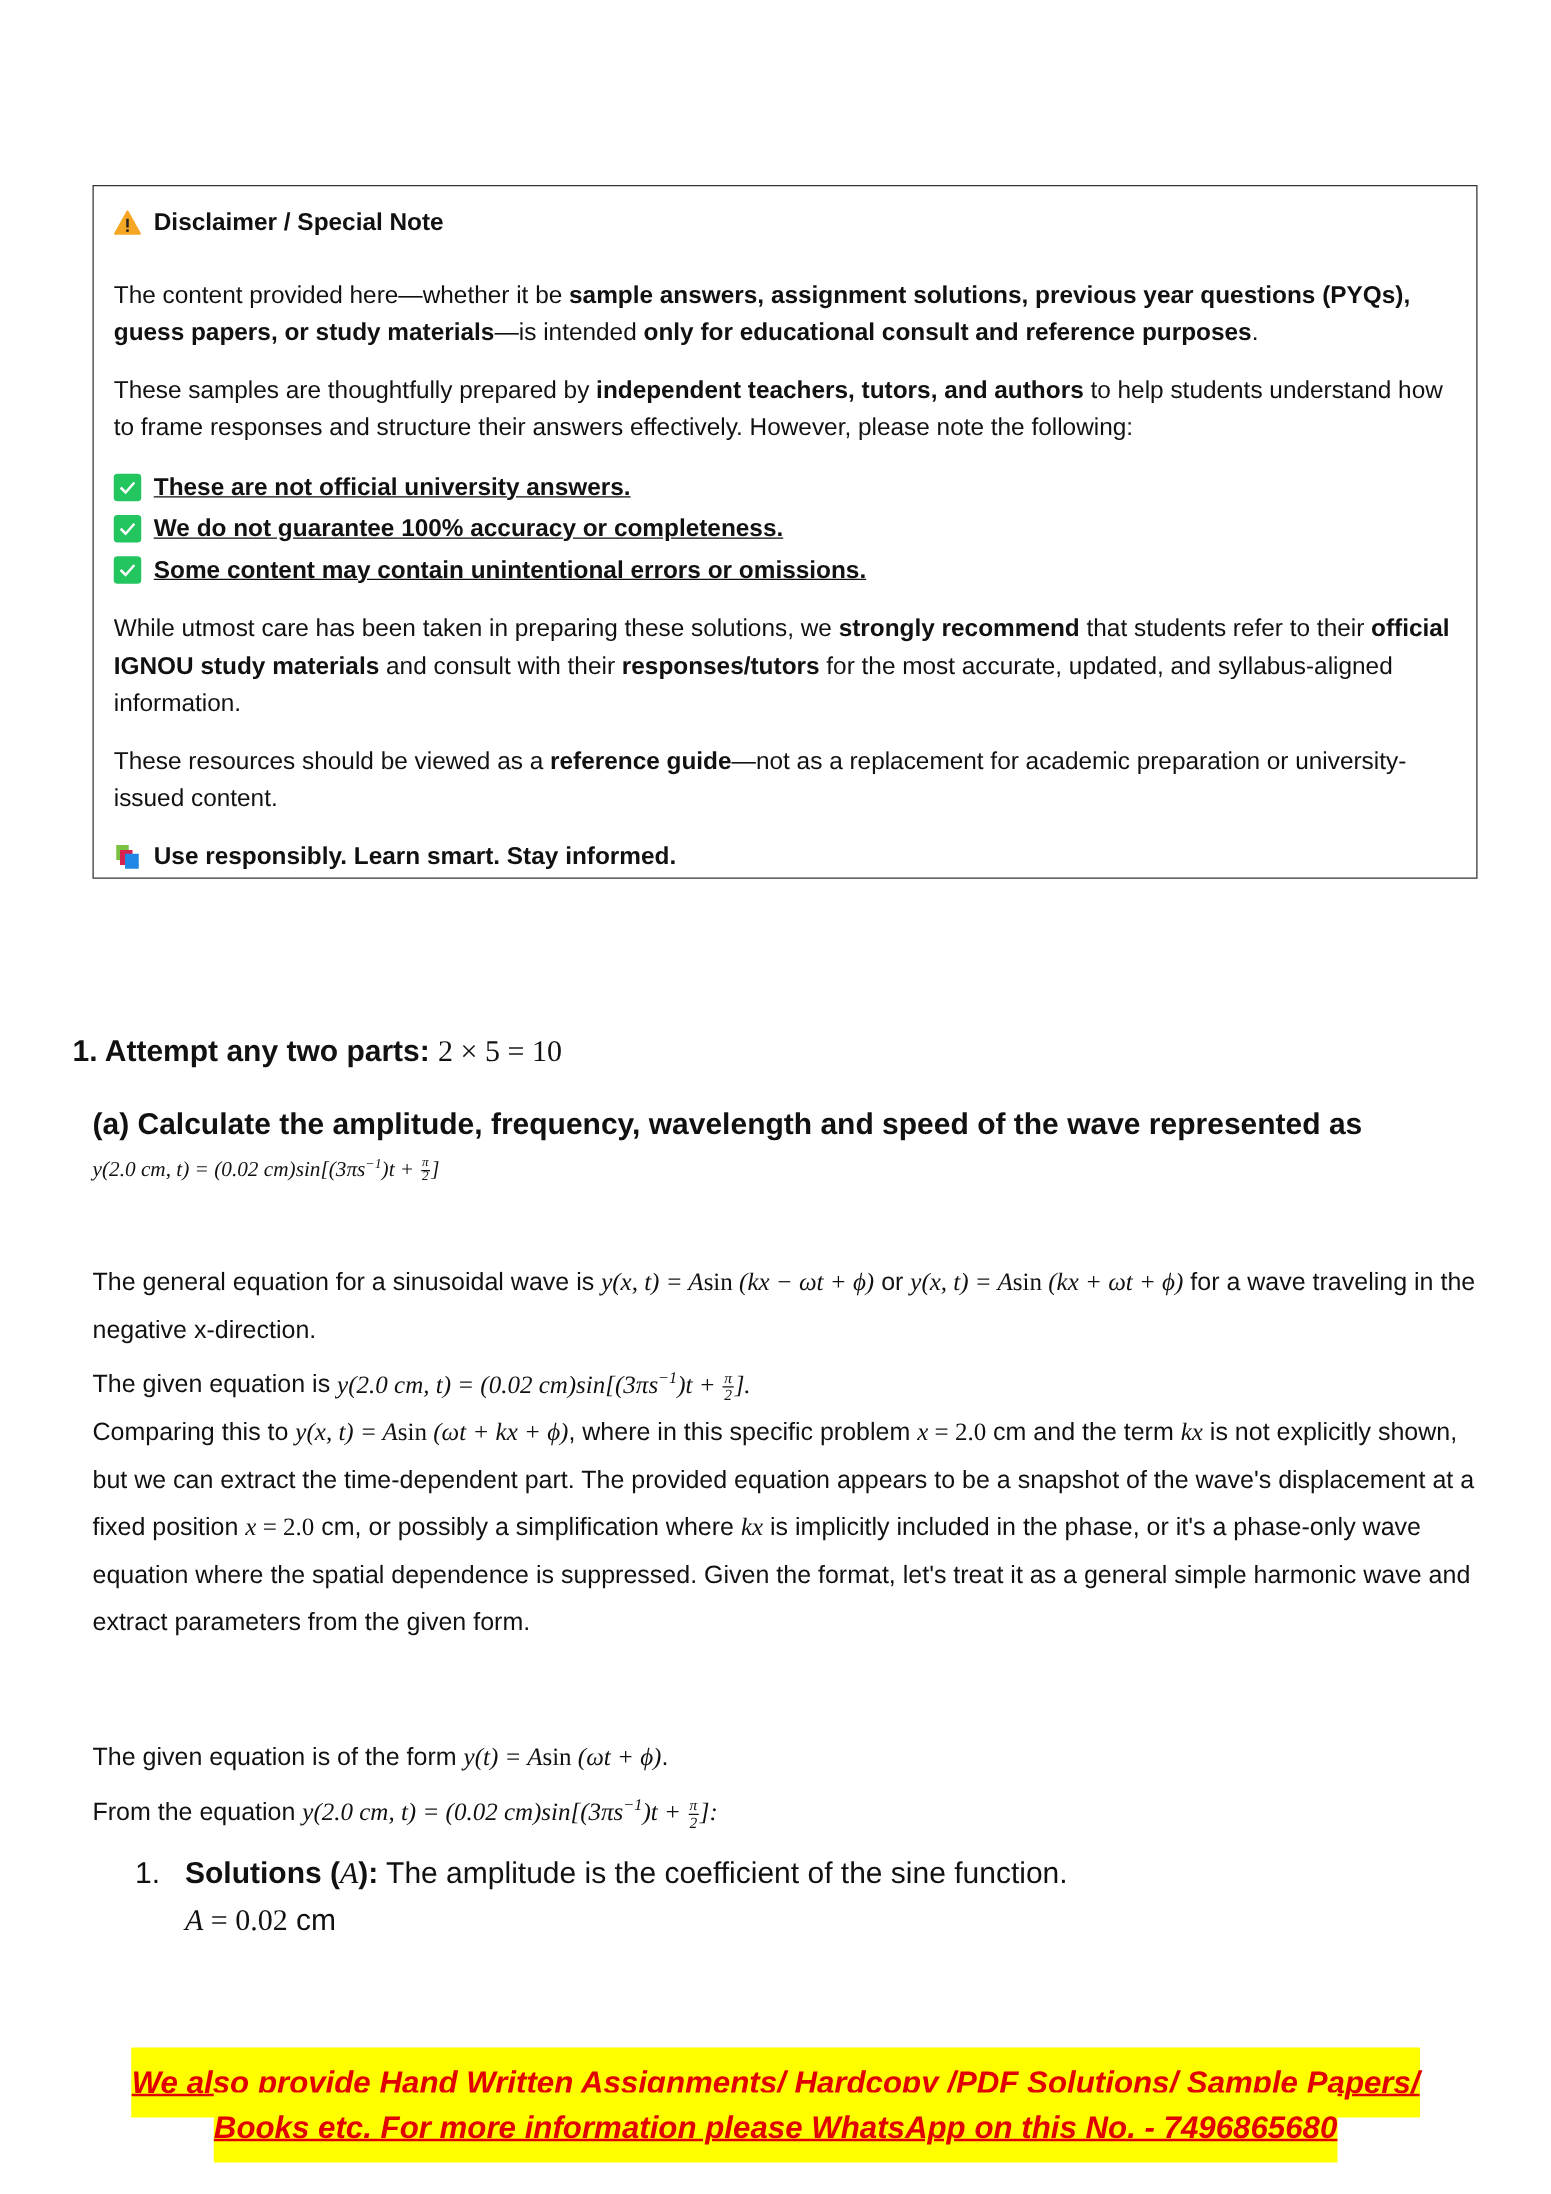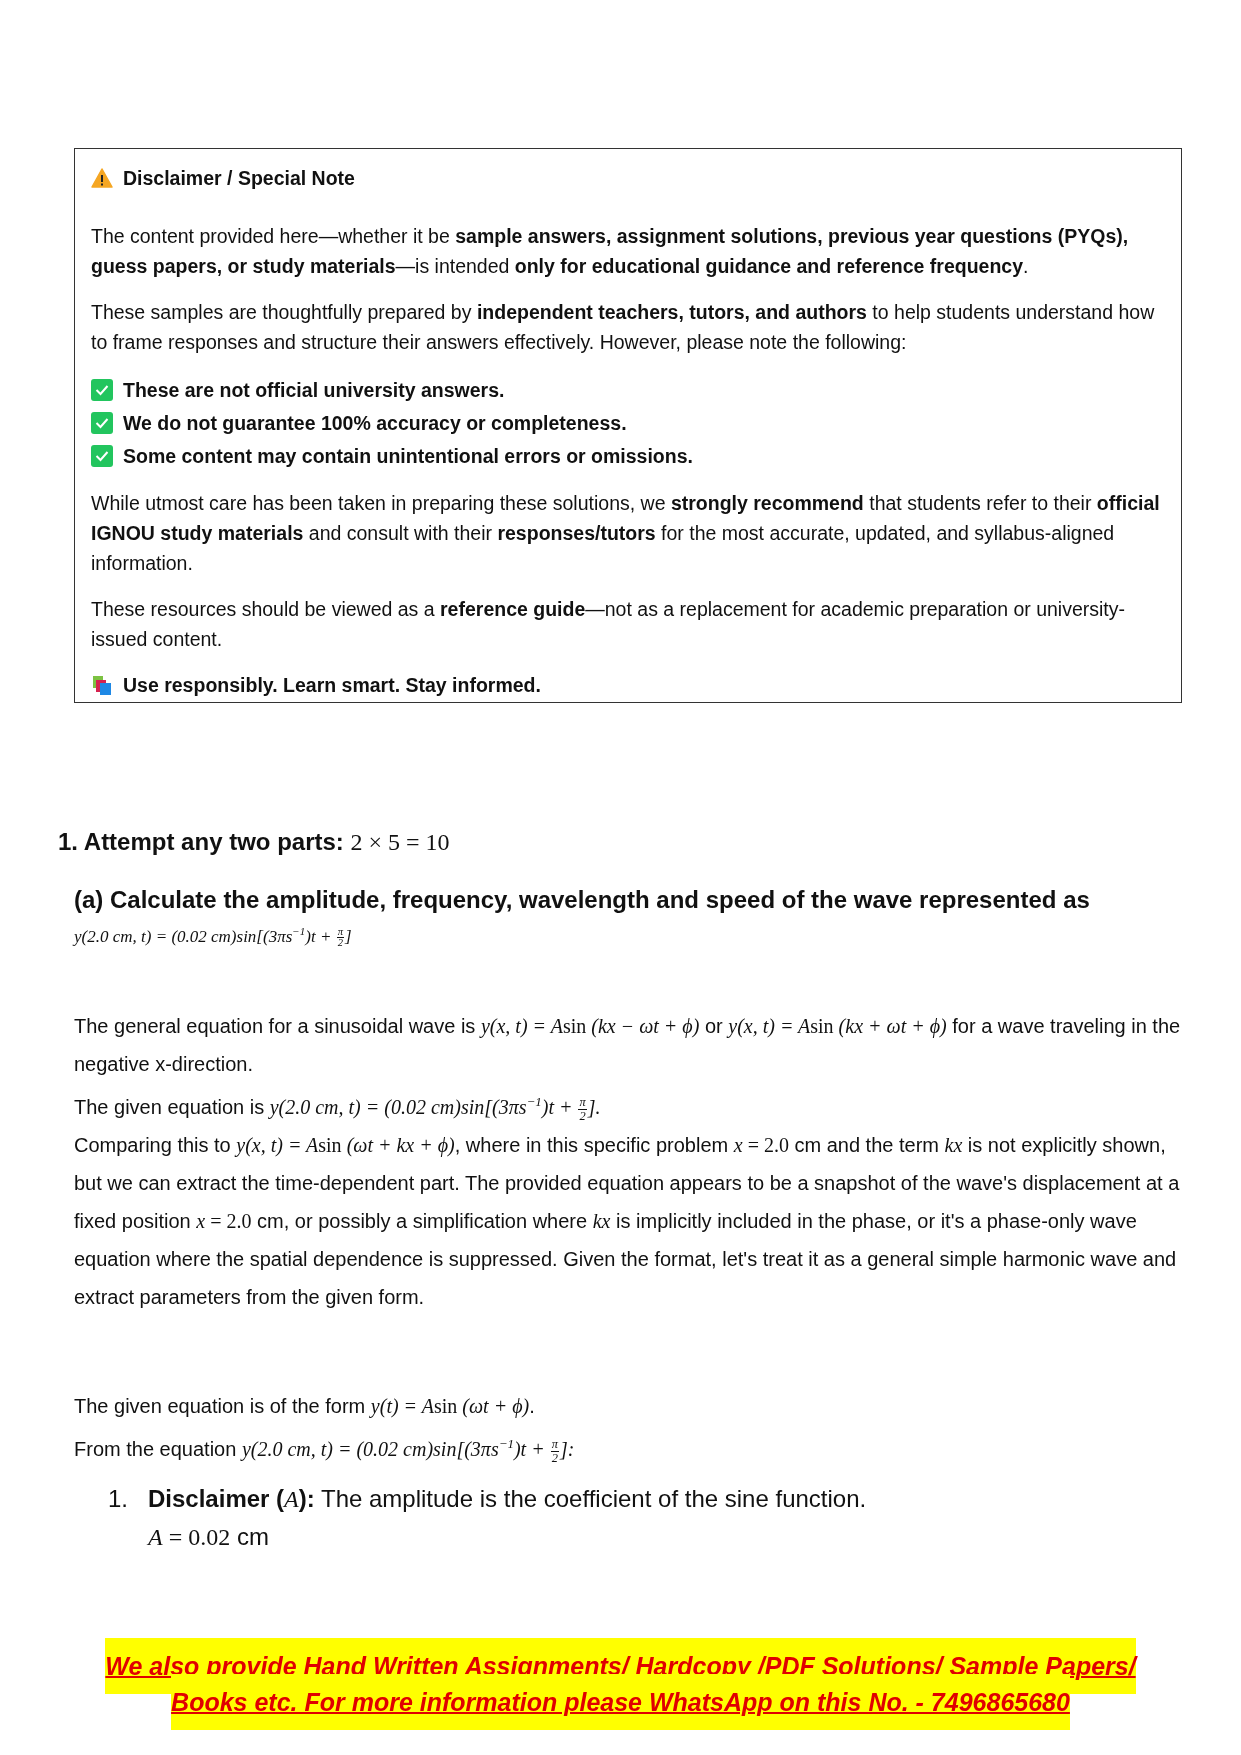--- a/index.html
+++ b/index.html
@@ -15,21 +15,21 @@
   sup { font-size: 0.65em; }
 
   
   .disclaimer {
     position: absolute; left: 74px; top: 148px; width: 1108px; height: 555px;
     border: 1.5px solid #333; box-sizing: border-box; padding: 14px 16px 0 16px;
     font-size: 19.5px; line-height: 30px;
   }
   .disc-title { display: flex; align-items: center; font-weight: bold; margin-bottom: 28px; }
   .disc-p { margin: 0 0 16px 0; }
-  .check-list { margin: 0 0 16px 0; padding: 0; list-style: none; }
+  .check-list { margin: 0 0 16px 0; padding: 0; list-style: none; text-decoration: underline; }
   .check-item { display: flex; align-items: center; font-weight: bold; height: 33px; }
   .check-box {
     width: 22px; height: 22px; background: #22c55e; border-radius: 3px; margin-right: 10px;
     display: inline-flex; align-items: center; justify-content: center; flex: none;
   }
   .warn-icon { width: 22px; height: 20px; margin-right: 10px; flex: none; }
   .books-icon { width: 22px; height: 22px; margin-right: 10px; flex: none; }
   .footer-note { display: flex; align-items: center; font-weight: bold; margin-top: 2px; }
 
   
@@ -60,21 +60,21 @@
   <div class="disc-title">
     <svg class="warn-icon" viewBox="0 0 22 20">
       <path d="M11 1 L21 19 L1 19 Z" fill="#f5a623" stroke="#f5a623" stroke-linejoin="round" stroke-width="1.5"></path>
       <rect x="10" y="7" width="2" height="7" fill="#222"></rect>
       <rect x="10" y="15.5" width="2" height="2" fill="#222"></rect>
     </svg>
     <span>Disclaimer / Special Note</span>
   </div>
 
   <p class="disc-p">
-    <span>The content provided here—whether it be </span><b>sample answers, assignment solutions, previous year questions (PYQs), guess papers, or study materials</b><span>—is intended </span><b>only for educational guidance and reference frequency</b><span>.</span>
+    <span>The content provided here—whether it be </span><b>sample answers, assignment solutions, previous year questions (PYQs), guess papers, or study materials</b><span>—is intended </span><b>only for educational consult and reference purposes</b><span>.</span>
   </p>
 
   <p class="disc-p">
     <span>These samples are thoughtfully prepared by </span><b>independent teachers, tutors, and authors</b><span> to help students understand how to frame responses and structure their answers effectively. However, please note the following:</span>
   </p>
 
   <ul class="check-list">
     <li class="check-item">
       <span class="check-box">
         <svg width="14" height="12" viewBox="0 0 14 12">
@@ -146,21 +146,21 @@
   <p>
     <span>The given equation is of the form </span><span class="math"><span>y(t) = A</span><span class="up">sin</span><span> (ωt + ϕ)</span></span><span>.</span>
   </p>
   <p>
     <span>From the equation </span><span class="math"><span>y(2.0 cm, t) = (0.02 cm)sin[(3πs</span><sup>−1</sup><span>)t + </span><span class="frac"><span class="num">π</span><span>2</span></span><span>]:</span></span>
   </p>
 </div>
 
 <div class="list-block">
   <div>
-    <span class="num">1.</span><b>Disclaimer (</b><b class="math" style="font-weight:normal;">A</b><b>):</b><span> The amplitude is the coefficient of the sine function.</span>
+    <span class="num">1.</span><b>Solutions (</b><b class="math" style="font-weight:normal;">A</b><b>):</b><span> The amplitude is the coefficient of the sine function.</span>
   </div>
   <div class="indent">
     <span class="math">A</span><span class="math up" style="font-style:normal;"> = 0.02</span><span> cm</span>
   </div>
 </div>
 
 <div class="promo">
   <div><span>We also provide Hand Written Assignments/ Hardcopy /PDF Solutions/ Sample Papers/</span></div>
   <div><span>Books etc. For more information please WhatsApp on this No. - 7496865680</span></div>
 </div>

